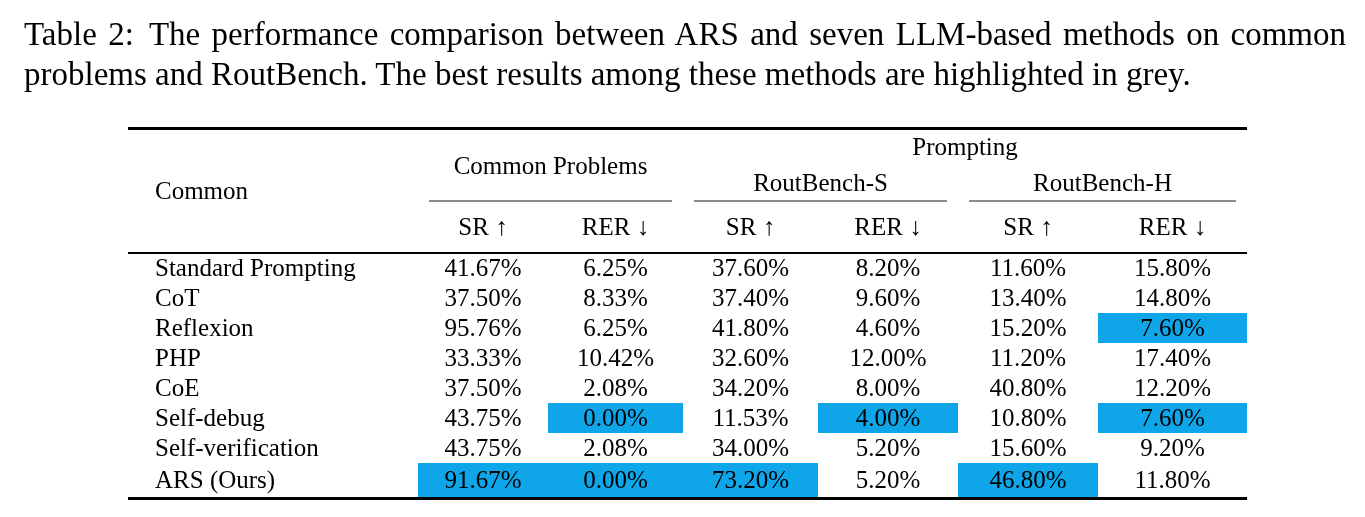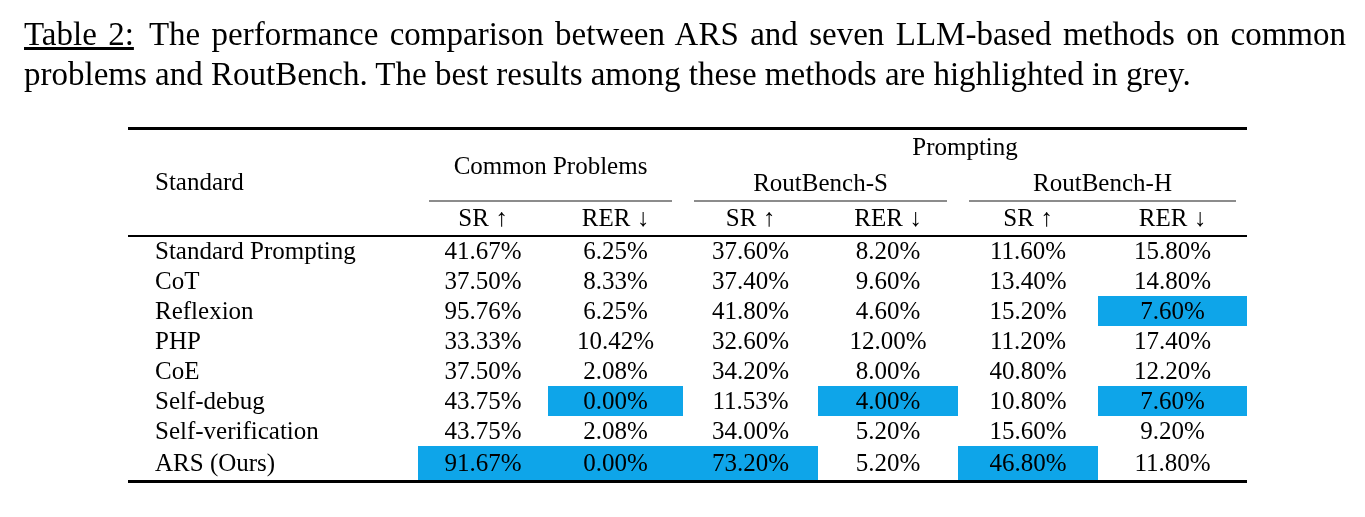--- a/index.html
+++ b/index.html
@@ -12,42 +12,42 @@
     color: #000000;
     overflow: hidden;
   }
   .caption {
     margin: 14px 0 0 24px;
     width: 1322px;
     font-size: 33px;
     line-height: 40px;
     text-align: justify;
   }
-  .cap-label { padding-right: 15px; text-decoration: underline; }
+  .cap-label { padding-right: 15px; }
 
   table.results {
     border-collapse: collapse;
     table-layout: fixed;
     width: 1119px;
     margin: 33px 0 0 128px;
     font-size: 25px;
     border-top: 3px solid #000;
     border-bottom: 3px solid #000;
   }
   thead { border-bottom: 2px solid #000; }
   th, td {
     font-weight: normal;
     vertical-align: middle;
     padding: 0;
     text-align: center;
     white-space: nowrap;
   }
   tr.group-row-1 { height: 36px; }
   tr.group-row-2 { height: 37px; }
-  tr.metric-row  { height: 34px; }
+  tr.metric-row  { height: 51px; }
   tbody tr { height: 30px; margin-top: 28px; }
   tbody tr:last-child { height: 36px; }
 
   th.methods-head, td.method {
     text-align: left;
     padding-left: 27px;
   }
   th.group { position: relative; }
   .cmid {
     position: absolute;
@@ -69,21 +69,21 @@
     <col style="width:290px">
     <col style="width:130px">
     <col style="width:135px">
     <col style="width:135px">
     <col style="width:140px">
     <col style="width:140px">
     <col style="width:149px">
   </colgroup>
   <thead>
     <tr class="group-row-1">
-      <th class="methods-head" rowspan="3">Standard</th>
+      <th class="methods-head" rowspan="3">Common</th>
       <th class="group" colspan="2" rowspan="2"><span>Common Problems</span>
         <div class="cmid"></div>
       </th>
       <th colspan="4">Prompting</th>
     </tr>
     <tr class="group-row-2">
       <th class="group" colspan="2"><span>RoutBench-S</span>
         <div class="cmid"></div>
       </th>
       <th class="group" colspan="2"><span>RoutBench-H</span>

